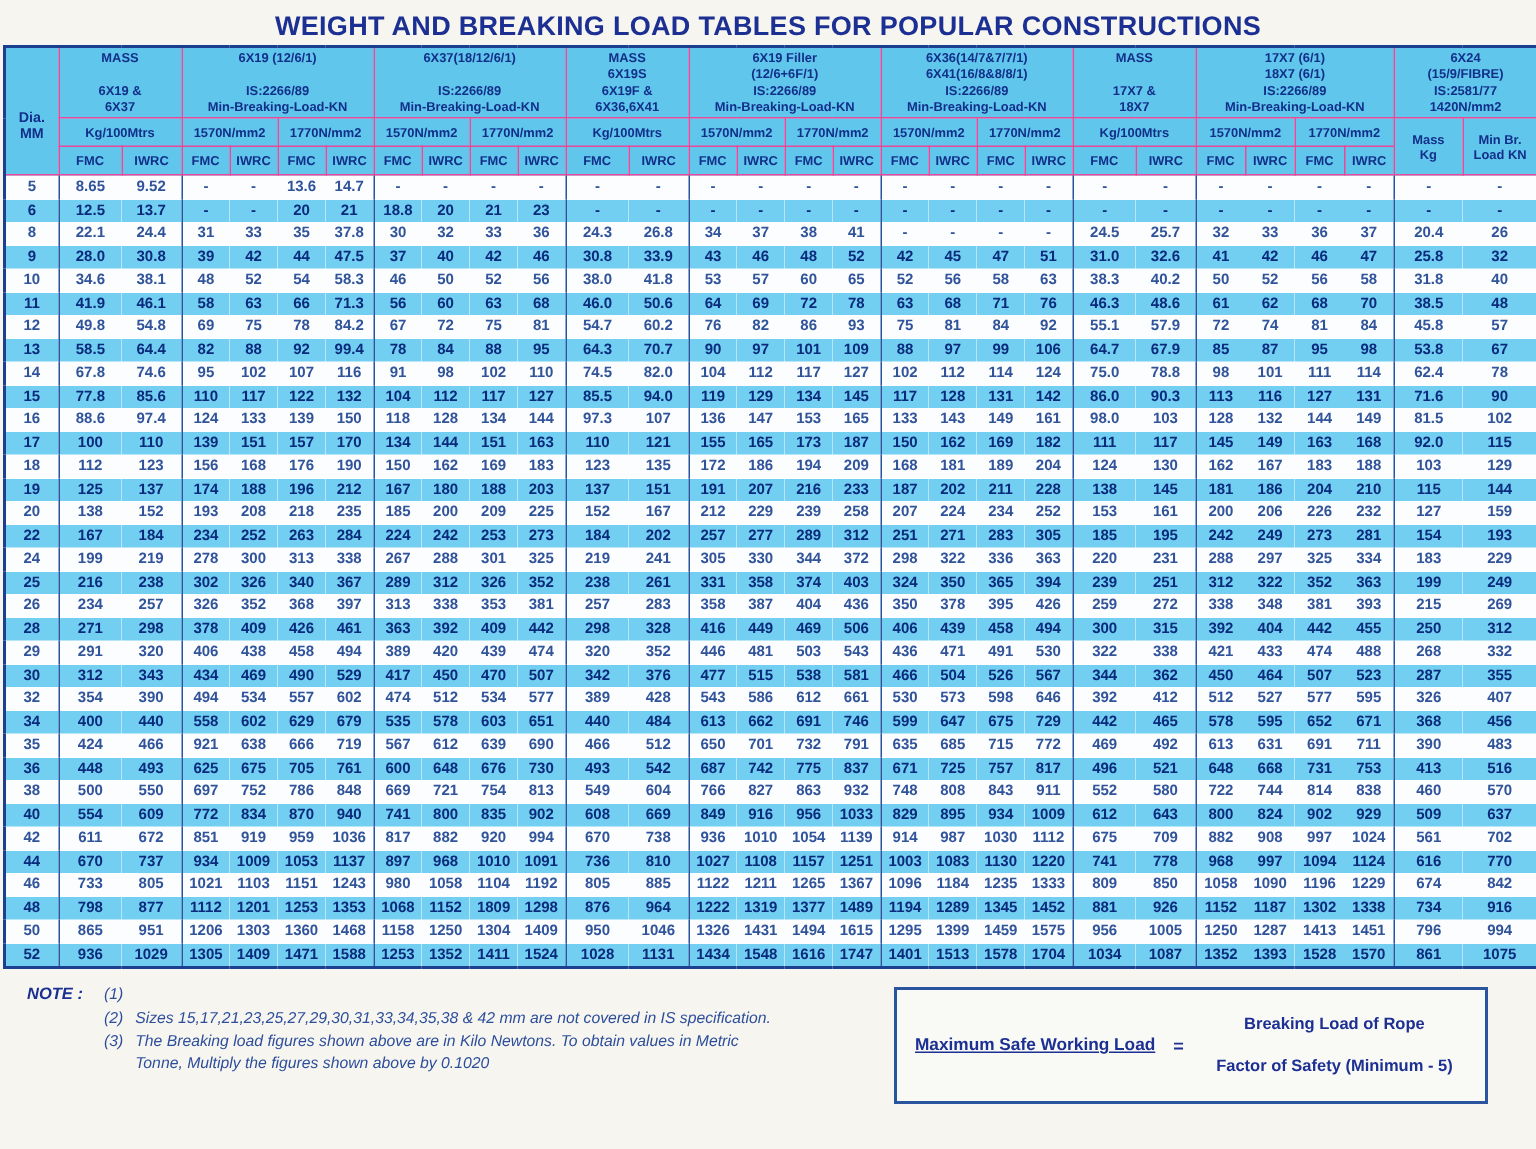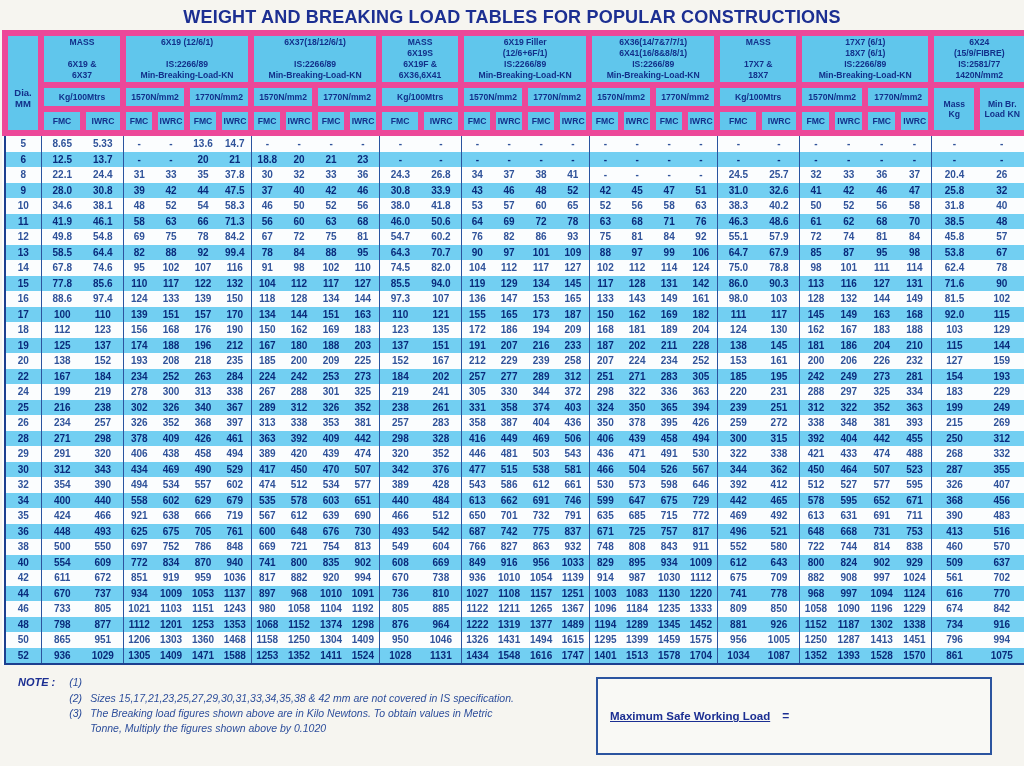--- a/index.html
+++ b/index.html
@@ -14,21 +14,21 @@
   table{
     border-collapse:collapse;table-layout:fixed;width:1020px;
     border:2px solid #1d3f8f;background:#fbfdfe;
   }
   col.c-dia{width:36px;}
   col.c-mfmc{width:42px;} col.c-miwrc{width:40px;}
   col.c-n{width:32px;}
   col.c-n17{width:33px;}
   col.c-mass24{width:46px;} col.c-load24{width:50px;}
   thead th{
-    background:#60c6ec;color:#12308a;border:6px solid #ec4899;
+    background:#60c6ec;color:#12308a;border:1px solid #ec4899;
     padding:1px 0;vertical-align:middle;font-weight:bold;
   }
   th.gt{font-size:8.6px;line-height:1.3;}
   th.dia{font-size:9.5px;vertical-align:bottom;padding-bottom:21px;line-height:1.2;}
   th.sub{font-size:8.6px;height:15px;}
   tr.subrow th{font-size:8.6px;height:16px;}
   .pre{white-space:pre-line;}
   tbody td{
     text-align:center;font-size:10px;font-weight:bold;
     height:15.5px;padding:0;line-height:15.5px;
@@ -182,21 +182,21 @@
             <th class="sub">FMC</th>
             <th class="sub">IWRC</th>
             <th class="sub">FMC</th>
             <th class="sub">IWRC</th>
           </tr>
       </thead>
       <tbody id="tbody">
           <tr class="even">
             <td>5</td>
             <td class="gb">8.65</td>
-            <td>5.33</td>
+            <td>9.52</td>
             <td class="gb">-</td>
             <td>-</td>
             <td>13.6</td>
             <td>14.7</td>
             <td class="gb">-</td>
             <td>-</td>
             <td>-</td>
             <td>-</td>
             <td class="gb">-</td>
             <td>-</td>
@@ -1150,21 +1150,21 @@
           <tr class="odd">
             <td>48</td>
             <td class="gb">798</td>
             <td>877</td>
             <td class="gb">1112</td>
             <td>1201</td>
             <td>1253</td>
             <td>1353</td>
             <td class="gb">1068</td>
             <td>1152</td>
-            <td>1374</td>
+            <td>1809</td>
             <td>1298</td>
             <td class="gb">876</td>
             <td>964</td>
             <td class="gb">1222</td>
             <td>1319</td>
             <td>1377</td>
             <td>1489</td>
             <td class="gb">1194</td>
             <td>1289</td>
             <td>1345</td>
@@ -1258,16 +1258,20 @@
         <div class="note-item">
           <span class="note-num">(3)</span>
           <span class="pre">The Breaking load figures shown above are in Kilo Newtons. To obtain values in Metric
 Tonne, Multiply the figures shown above by 0.1020</span>
         </div>
       </div>
     </div>
     <div class="formula-box">
       <span class="formula-lhs">Maximum Safe Working Load</span>
       <span class="formula-eq">=</span>
+      <span class="formula-frac">
+        <span>Breaking Load of Rope</span>
+        <span>Factor of Safety (Minimum - 5)</span>
+      </span>
     </div>
   </div>
 
 </div>
 
 </body></html>

